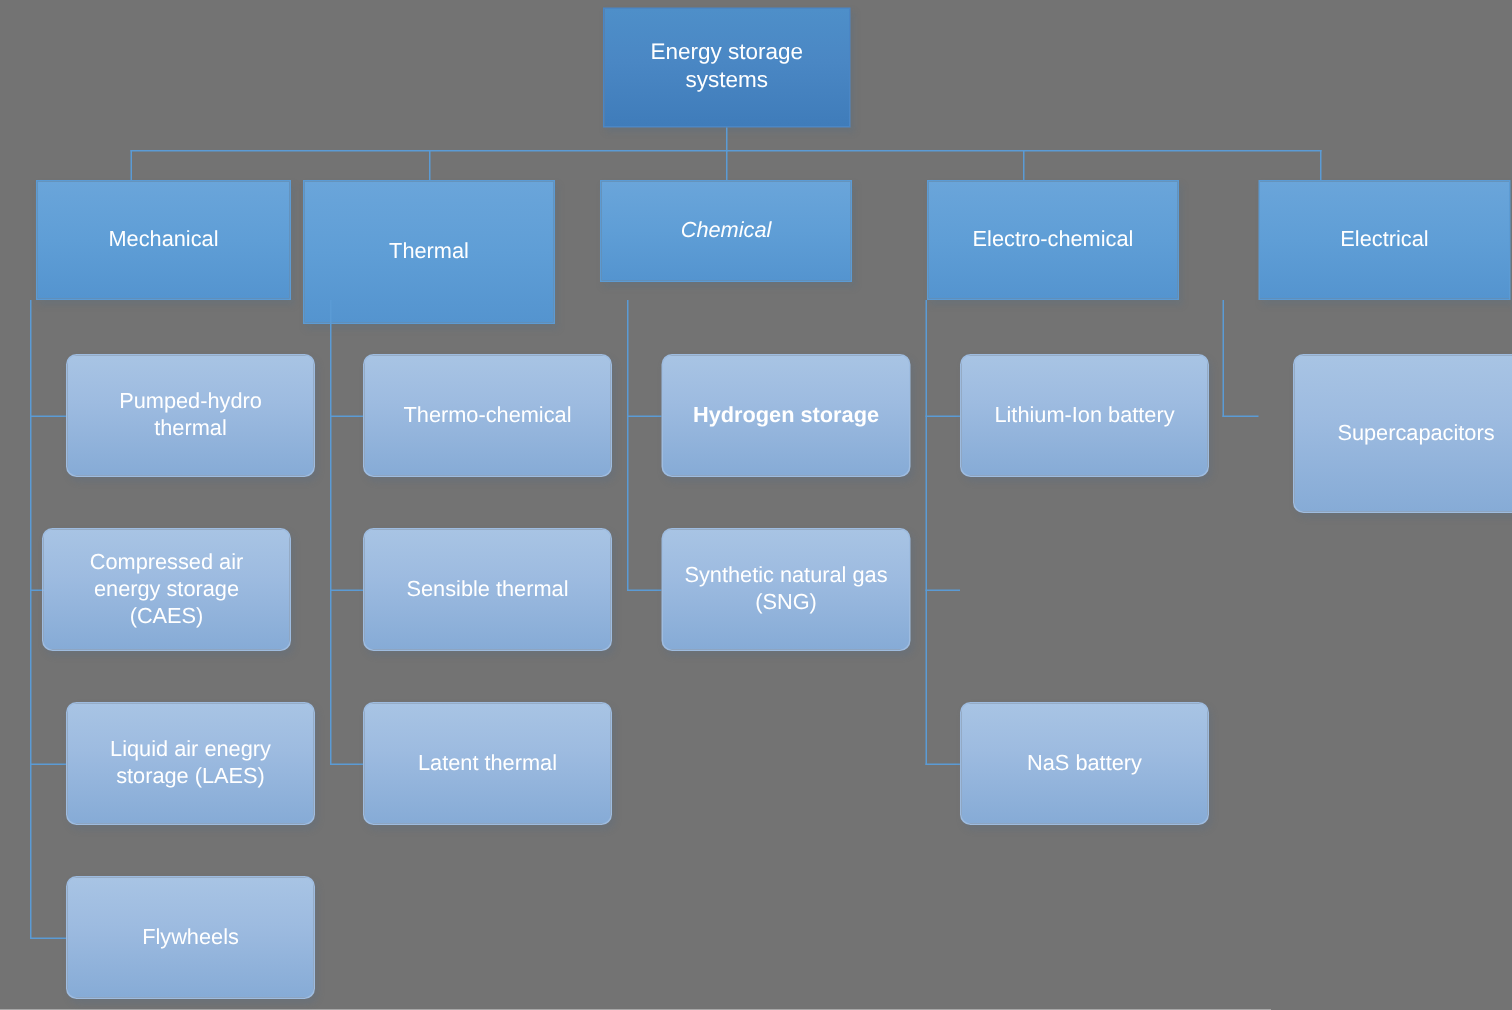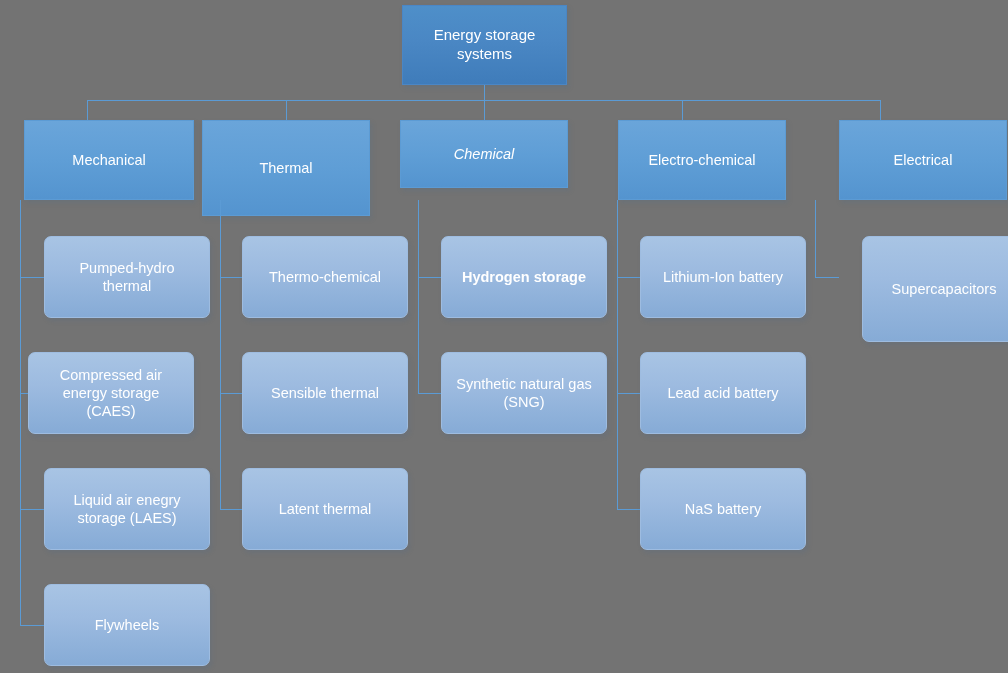--- a/index.html
+++ b/index.html
@@ -150,23 +150,20 @@
   </div>
 
   <div class="conn v" style="left:617px;top:200px;height:310px;"></div>
   <div class="conn h" style="left:617px;top:277px;width:23px;"></div>
   <div class="conn h" style="left:617px;top:393px;width:23px;"></div>
   <div class="conn h" style="left:617px;top:509px;width:23px;"></div>
 
   <div class="node leaf" style="left:640px;top:236px;width:166px;height:82px;">
     <span class="lbl">Lithium-Ion battery</span>
   </div>
-  <div class="node leaf" style="left:640px;top:352px;width:166px;height:82px;">
-    <span class="lbl">Lead acid battery</span>
-  </div>
   <div class="node leaf" style="left:640px;top:468px;width:166px;height:82px;">
     <span class="lbl">NaS battery</span>
   </div>
 
   <div class="conn v" style="left:815px;top:200px;height:78px;"></div>
   <div class="conn h" style="left:815px;top:277px;width:24px;"></div>
 
   <div class="node leaf" style="left:862px;top:236px;width:164px;height:106px;">
     <span class="lbl">Supercapacitors</span>
   </div>

